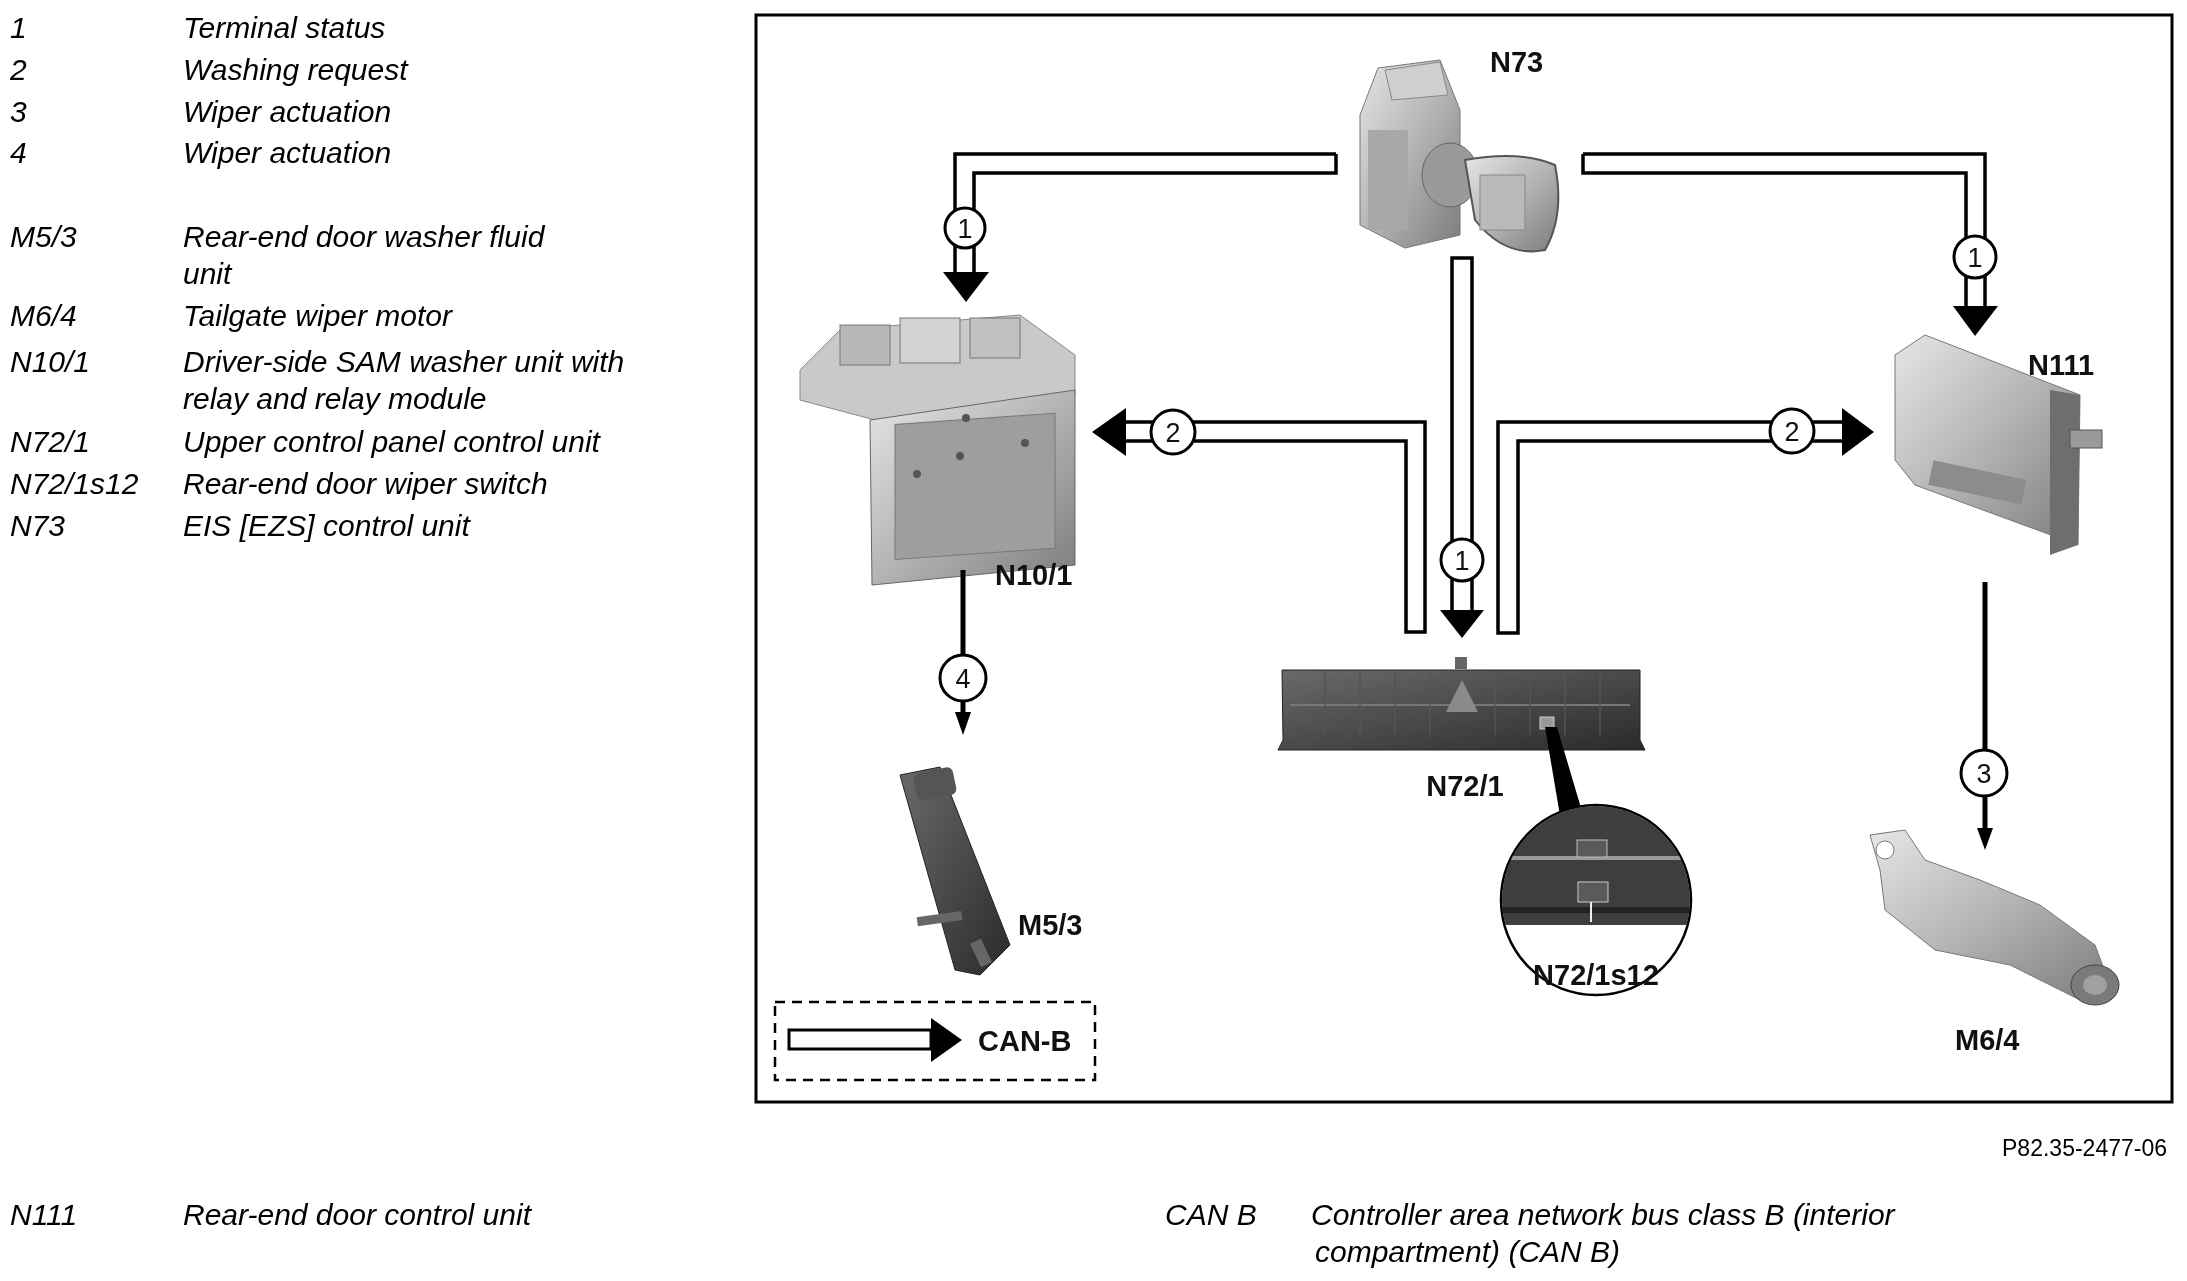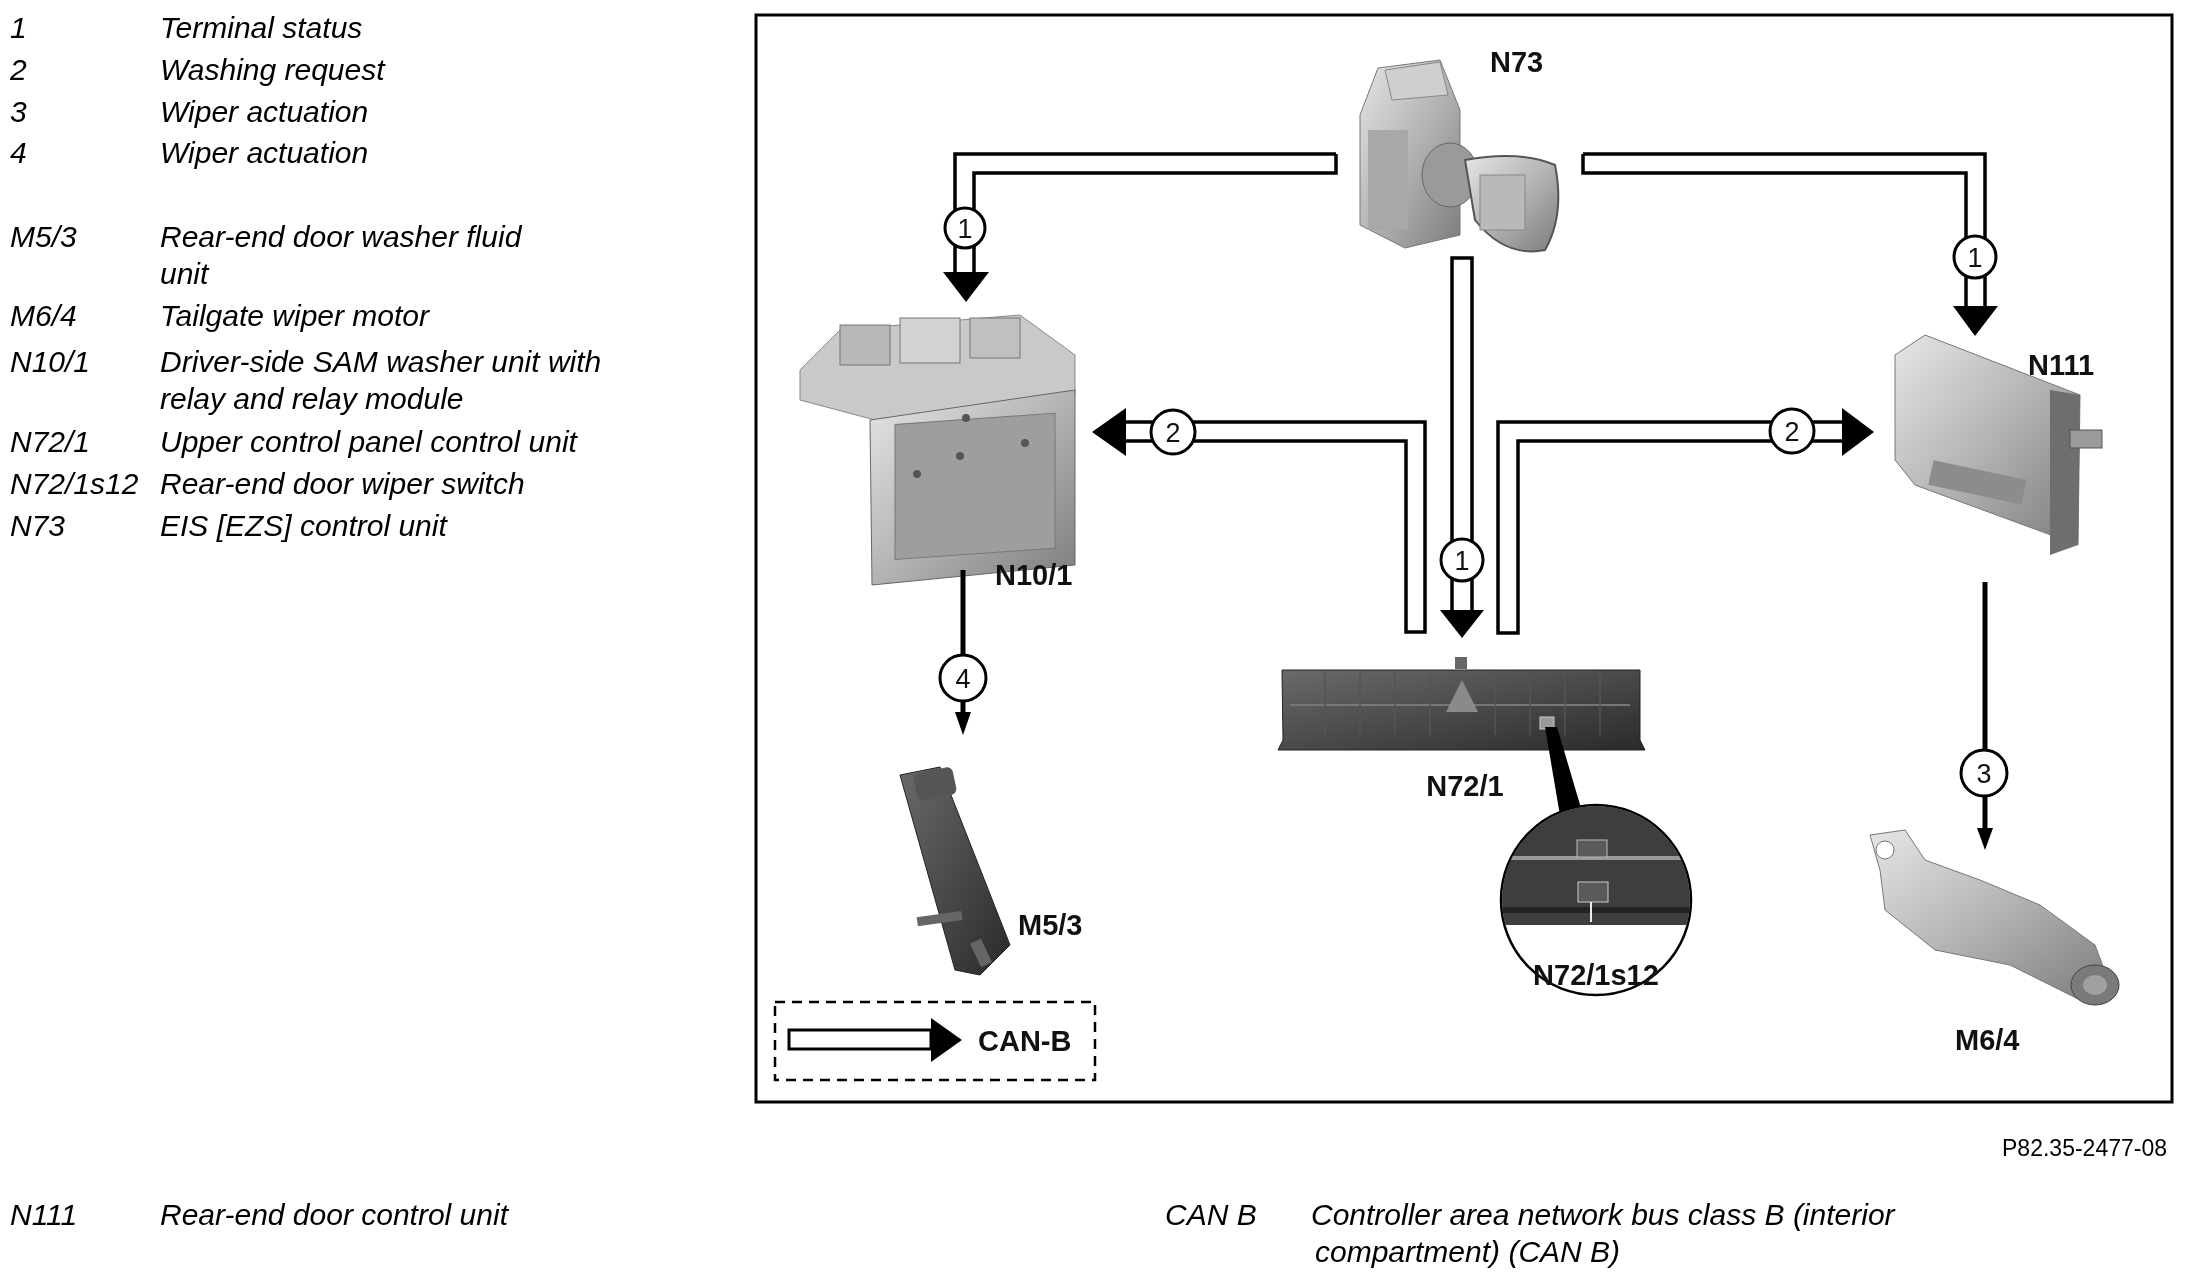--- a/index.html
+++ b/index.html
@@ -1,20 +1,20 @@
 <!DOCTYPE html>
 <html><head>
 <meta charset="utf-8">
 <style>
   html, body { margin:0; padding:0; background:#ffffff; }
   body { width:2187px; height:1281px; position:relative; overflow:hidden;
          font-family:"Liberation Sans", sans-serif; color:#000; }
   .legend-row { position:absolute; font-style:italic; font-size:30px; line-height:37px; }
   .legend-row .code { position:absolute; left:10px; white-space:nowrap; }
-  .legend-row .desc { position:absolute; left:160px; white-space:nowrap; }
+  .legend-row .desc { position:absolute; left:183px; white-space:nowrap; }
   #diagram { position:absolute; left:0; top:0; }
   .label { font-family:"Liberation Sans", sans-serif; font-weight:bold; font-size:29px; fill:#111; }
   .num { font-family:"Liberation Sans", sans-serif; font-size:27px; fill:#111; text-anchor:middle; }
   .ref { position:absolute; right:20px; top:1135px; font-size:23px; }
 </style>
 </head>
 <body>
 
 <div>
   <div class="legend-row" style="top:9px;left:0">
@@ -228,21 +228,21 @@
   </g>
 
   <g>
     <rect x="775" y="1002" width="320" height="78" fill="none" stroke="#000" stroke-width="2.5" stroke-dasharray="10,7"></rect>
     <rect x="789" y="1030" width="142" height="19" fill="#fff" stroke="#000" stroke-width="3"></rect>
     <polygon points="931,1018 931,1062 962,1040" fill="#000"></polygon>
     <text x="978" y="1051" class="label">CAN-B</text>
   </g>
 </svg>
 
-<div class="ref">P82.35-2477-08</div>
+<div class="ref">P82.35-2477-06</div>
 
 <div>
   <div class="legend-row" style="top:1196px;left:0">
     <span class="code">N111</span>
     <span class="desc">Rear-end door control unit</span>
   </div>
   <div class="legend-row" style="top:1196px;left:1155px">
     <span class="code">CAN B</span>
     <span class="desc" style="left:156px">Controller area network bus class B (interior</span>
   </div>

